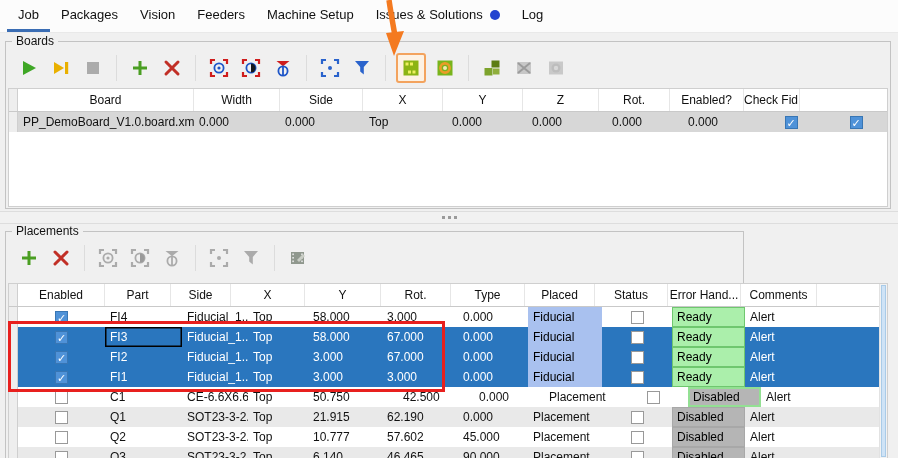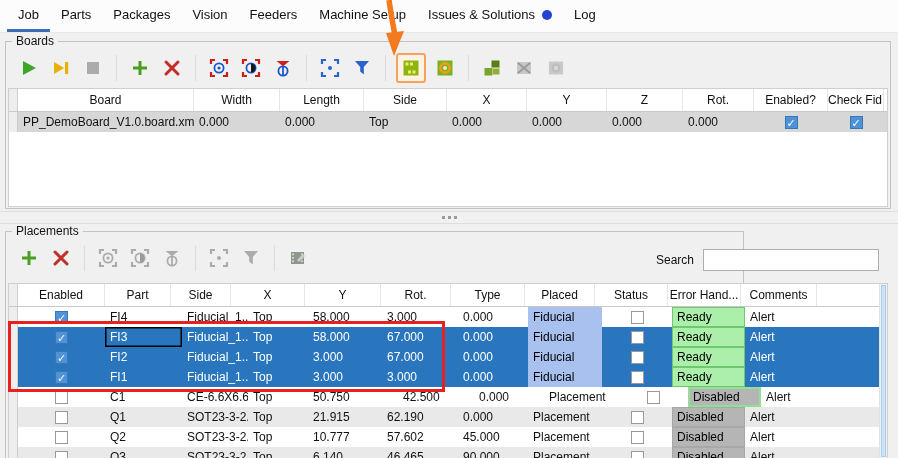--- a/index.html
+++ b/index.html
@@ -66,23 +66,20 @@
 </head>
 <body>
 
 <div id="stage">
 
   <div class="tab-bar">
       <div class="tab selected">
         <span>Job</span>
       </div>
       <div class="tab">
-        <span>Parts</span>
-      </div>
-      <div class="tab">
         <span>Packages</span>
       </div>
       <div class="tab">
         <span>Vision</span>
       </div>
       <div class="tab">
         <span>Feeders</span>
       </div>
       <div class="tab">
         <span>Machine Setup</span>
@@ -197,21 +194,20 @@
             <circle cx="10" cy="10" r="4.5" fill="#bdbdbd"></circle>
             <circle cx="10" cy="10" r="2.2" fill="#d8d8d8"></circle>
           </svg>
         </span>
     </div>
     <div class="tbl" id="boards-table">
         <div class="thead">
           <div class="rowhdr"></div>
           <div class="th" style="width: 176px;">Board</div>
           <div class="th" style="width: 86px;">Width</div>
-          <div class="th" style="width: 84px;">Length</div>
           <div class="th" style="width: 83px;">Side</div>
           <div class="th" style="width: 80px;">X</div>
           <div class="th" style="width: 80px;">Y</div>
           <div class="th" style="width: 76px;">Z</div>
           <div class="th" style="width: 71px;">Rot.</div>
           <div class="th" style="width: 74px;">Enabled?</div>
           <div class="th" style="width: 56px;">Check Fid...</div>
         </div>
         <div class="trow selgray">
           <div class="rowhdr"></div>
@@ -292,24 +288,20 @@
             <rect x="3" y="4" width="13" height="12" fill="#90988e"></rect>
             <rect x="4.3" y="5.5" width="1.6" height="1.6" fill="#e8e8e8"></rect>
             <rect x="4.3" y="9" width="1.6" height="1.6" fill="#e8e8e8"></rect>
             <rect x="4.3" y="12.5" width="1.6" height="1.6" fill="#e8e8e8"></rect>
             <rect x="13.2" y="5.5" width="1.6" height="1.6" fill="#e8e8e8"></rect>
             <rect x="13.2" y="9" width="1.6" height="1.6" fill="#e8e8e8"></rect>
             <rect x="13.2" y="12.5" width="1.6" height="1.6" fill="#e8e8e8"></rect>
             <path d="M9 12l6-6 2 2-6 6z" fill="#c9cdc5"></path>
           </svg>
         </span>
-    </div>
-    <div class="search-wrap">
-      <label>Search</label>
-      <input value="" style="">
     </div>
     <div class="tbl" id="placements-table">
       <div class="vscroll">
           <div class="vthumb"></div>
         </div>
     <div class="thead">
           <div class="rowhdr"></div>
           <div class="th" style="width: 87px;">Enabled</div>
           <div class="th" style="width: 66px;">Part</div>
           <div class="th" style="width: 60px;">Side</div>

